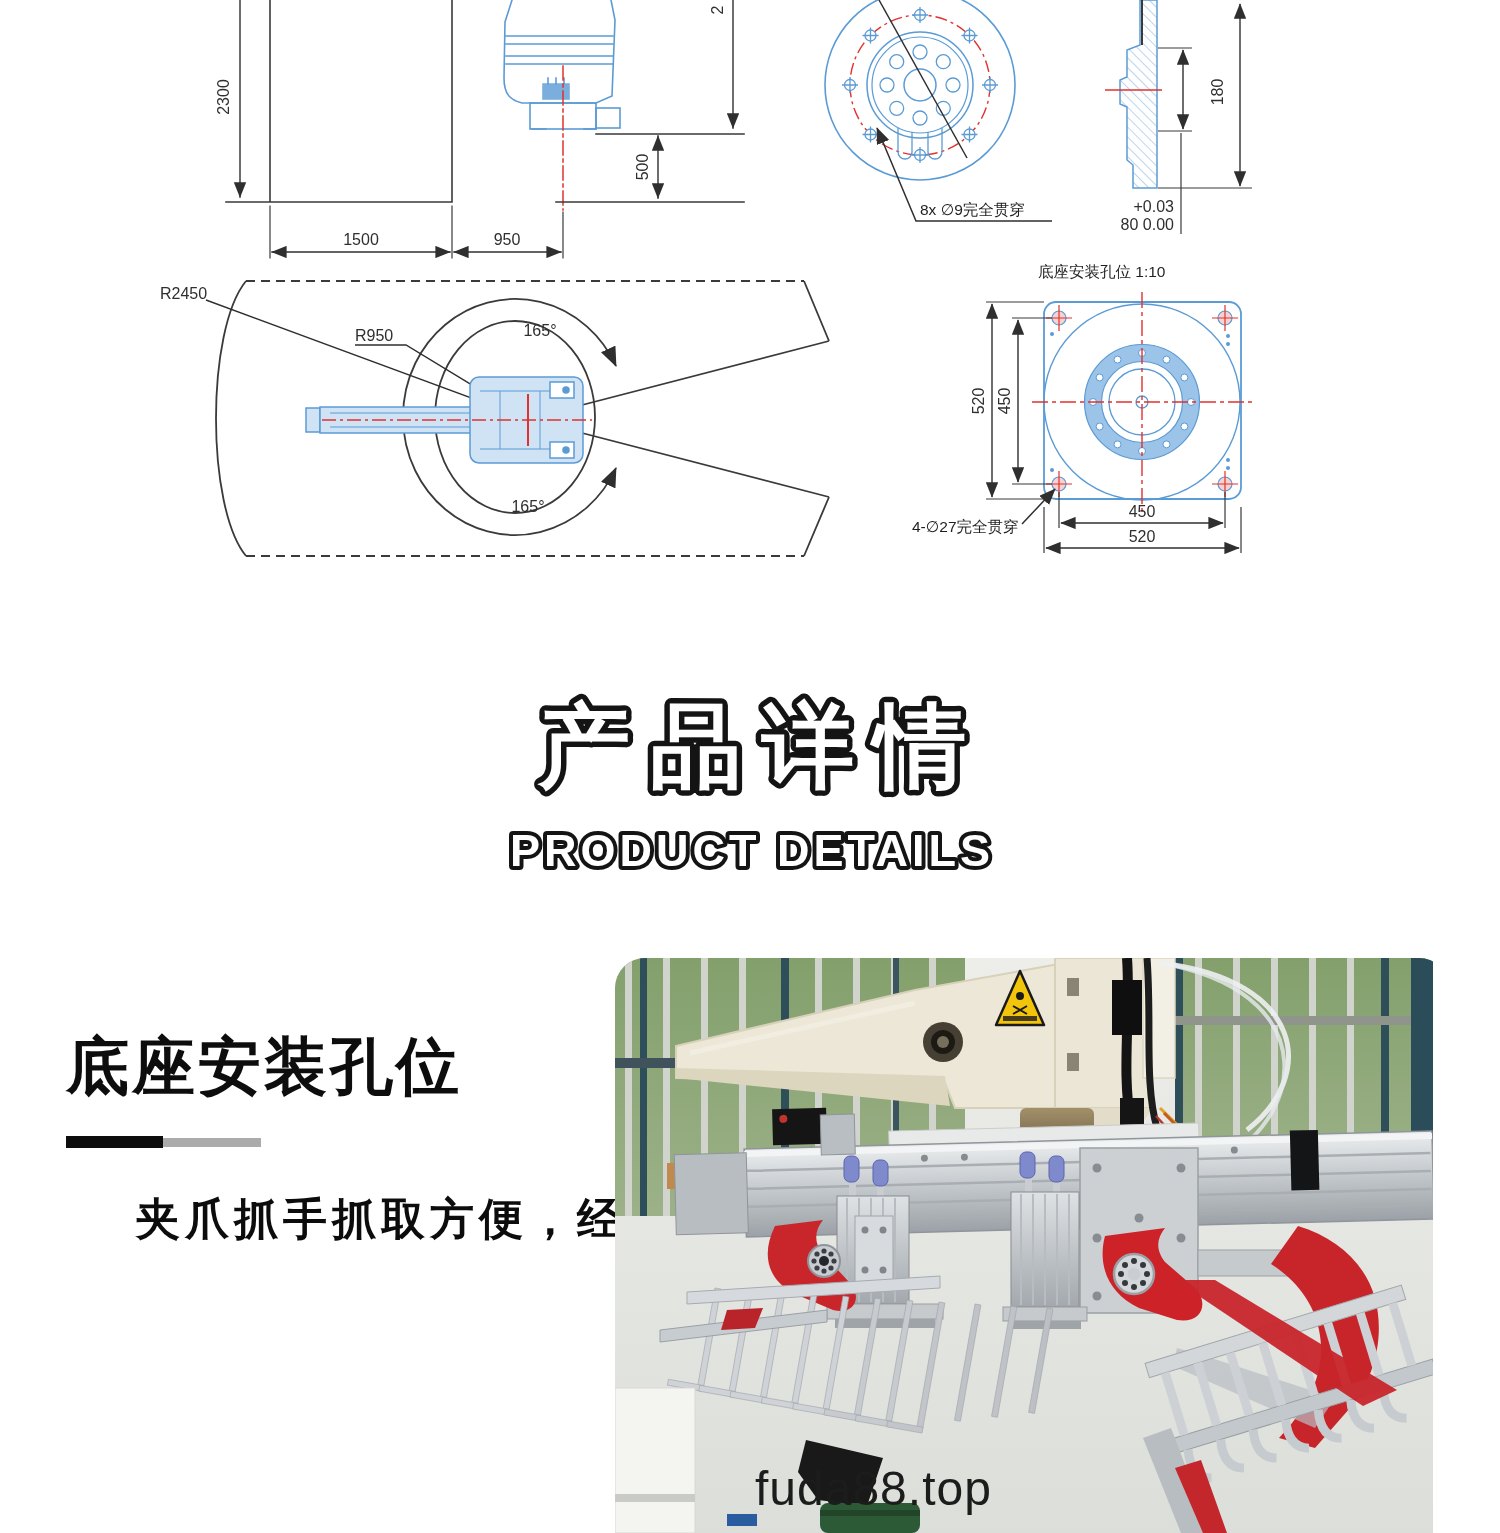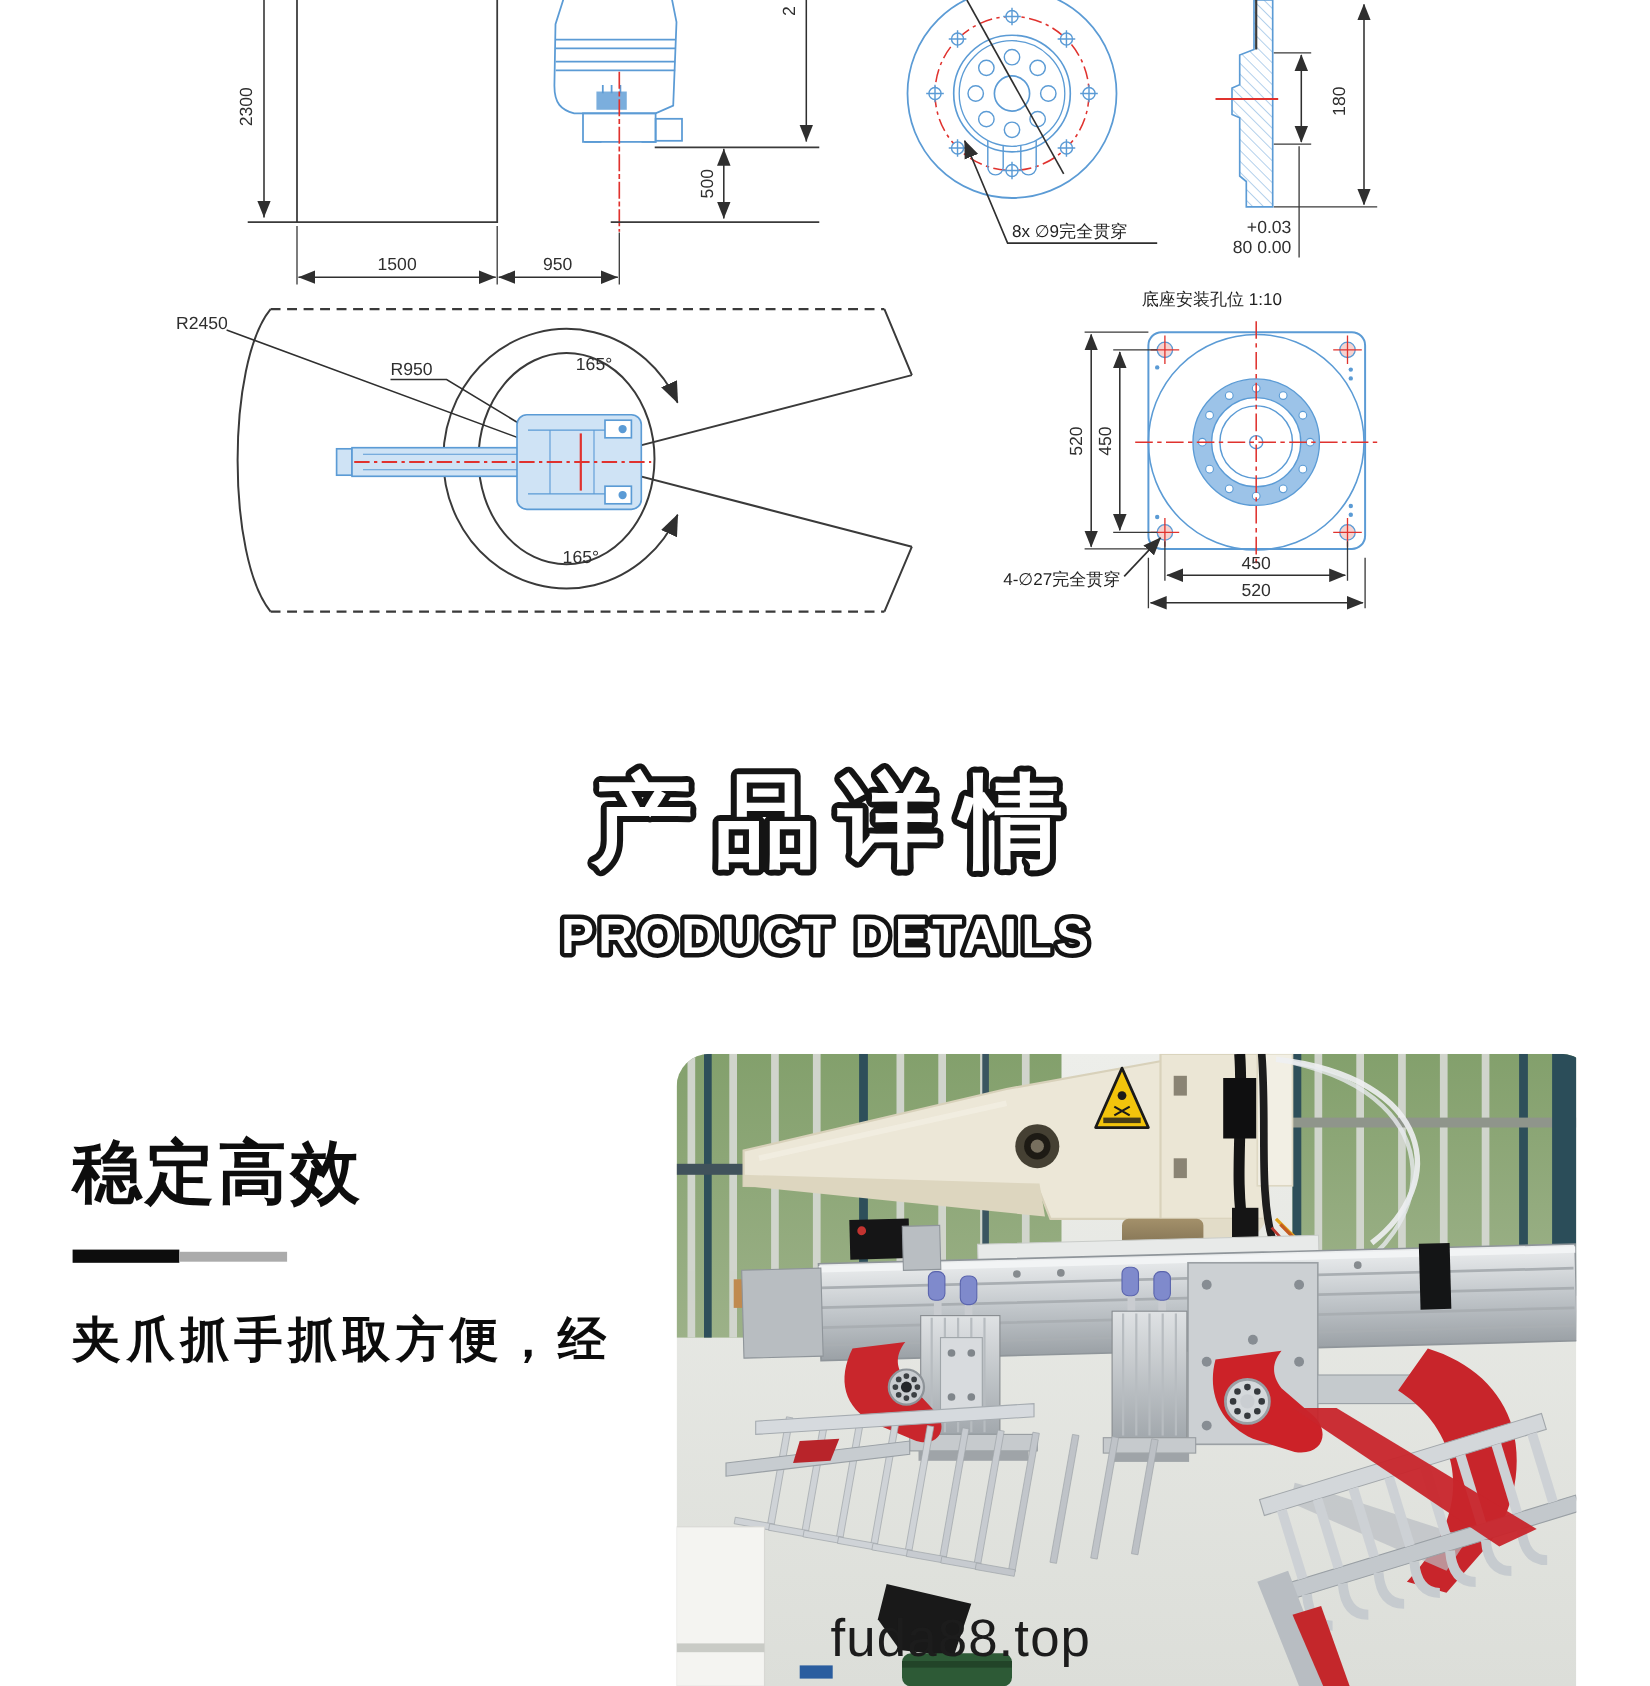--- a/index.html
+++ b/index.html
@@ -5,21 +5,21 @@
   html,body{margin:0;padding:0;background:#fff;}
   body{font-family:"Liberation Sans","DejaVu Sans",sans-serif;}
   .page{position:relative;width:1500px;height:1533px;background:#fff;overflow:hidden;}
   .cad{position:absolute;left:0;top:0;}
   .heading-svg{position:absolute;left:0;top:640px;}
   .feature{position:absolute;left:66px;top:1030px;width:560px;}
   .feature h2{margin:0;font-size:63px;font-weight:bold;color:#0d0d0d;letter-spacing:3px;line-height:1.15;}
   .divider{margin-top:34px;font-size:0;}
   .divider .seg-black{display:inline-block;vertical-align:middle;width:97px;height:12px;background:#0d0d0d;}
   .divider .seg-gray{display:inline-block;vertical-align:middle;width:98px;height:9px;background:#ababab;}
-  .feature p{margin:34px 0 0 0;font-size:44px;font-weight:bold;color:#0c0c0c;letter-spacing:5px;line-height:73px;}
+  .feature p{margin:34px 0 0 0;font-size:44px;font-weight:bold;color:#0c0c0c;letter-spacing:5px;line-height:73px;text-align:right;}
   .feature p span{display:block;}
   .photo{position:absolute;left:615px;top:958px;width:834px;height:575px;border-radius:30px 30px 0 0;overflow:hidden;text-decoration:underline;}
   text.dim{font-size:16px;fill:#2f2f2f;}
   text.cn{font-size:15.5px;fill:#1f1f1f;}
   .outline-cn{font-size:92px;font-weight:bold;letter-spacing:20px;fill:#ffffff;stroke:#141414;stroke-width:11px;stroke-linejoin:round;paint-order:stroke fill;}
   .outline-en{font-size:45px;font-weight:bold;letter-spacing:4px;fill:#ffffff;stroke:#141414;stroke-width:8px;stroke-linejoin:round;paint-order:stroke fill;}
   .wm{font-size:48px;letter-spacing:1px;}
 </style>
 </head>
 <body>
@@ -234,21 +234,21 @@
       <text class="cn" x="912" y="532">4-∅27完全贯穿</text>
     </g>
   </svg>
 
   <svg class="heading-svg" width="1500" height="250" viewBox="0 0 1500 250">
     <text class="outline-cn" text-anchor="middle" x="762" y="138">产品详情</text>
     <text class="outline-en" text-anchor="middle" x="752" y="226">PRODUCT DETAILS</text>
   </svg>
 
   <div class="feature">
-    <h2>稳定高效</h2>
+    <h2>底座安装孔位</h2>
     <div class="divider">
       <span class="seg-black"></span><span class="seg-gray"></span>
     </div>
     <p>
       <span>夹爪抓手抓取方便，经</span>
     </p>
   </div>
 
   <div class="photo">
     <svg width="818" height="575" viewBox="0 0 818 575">

